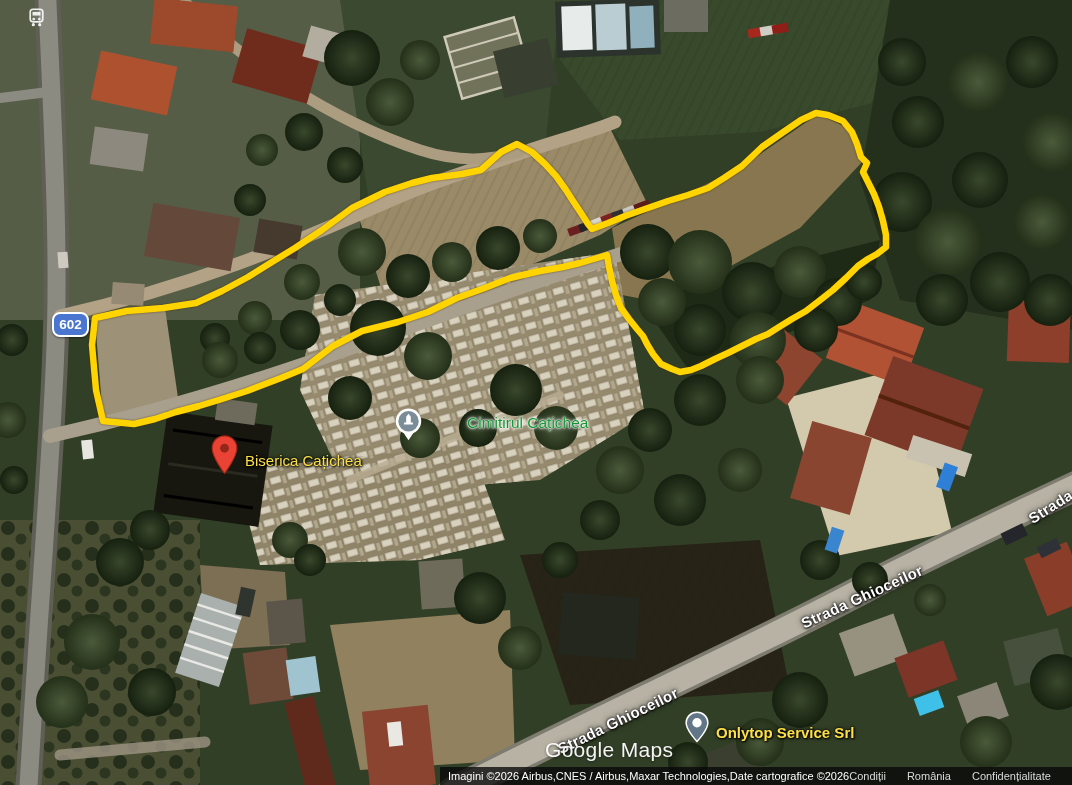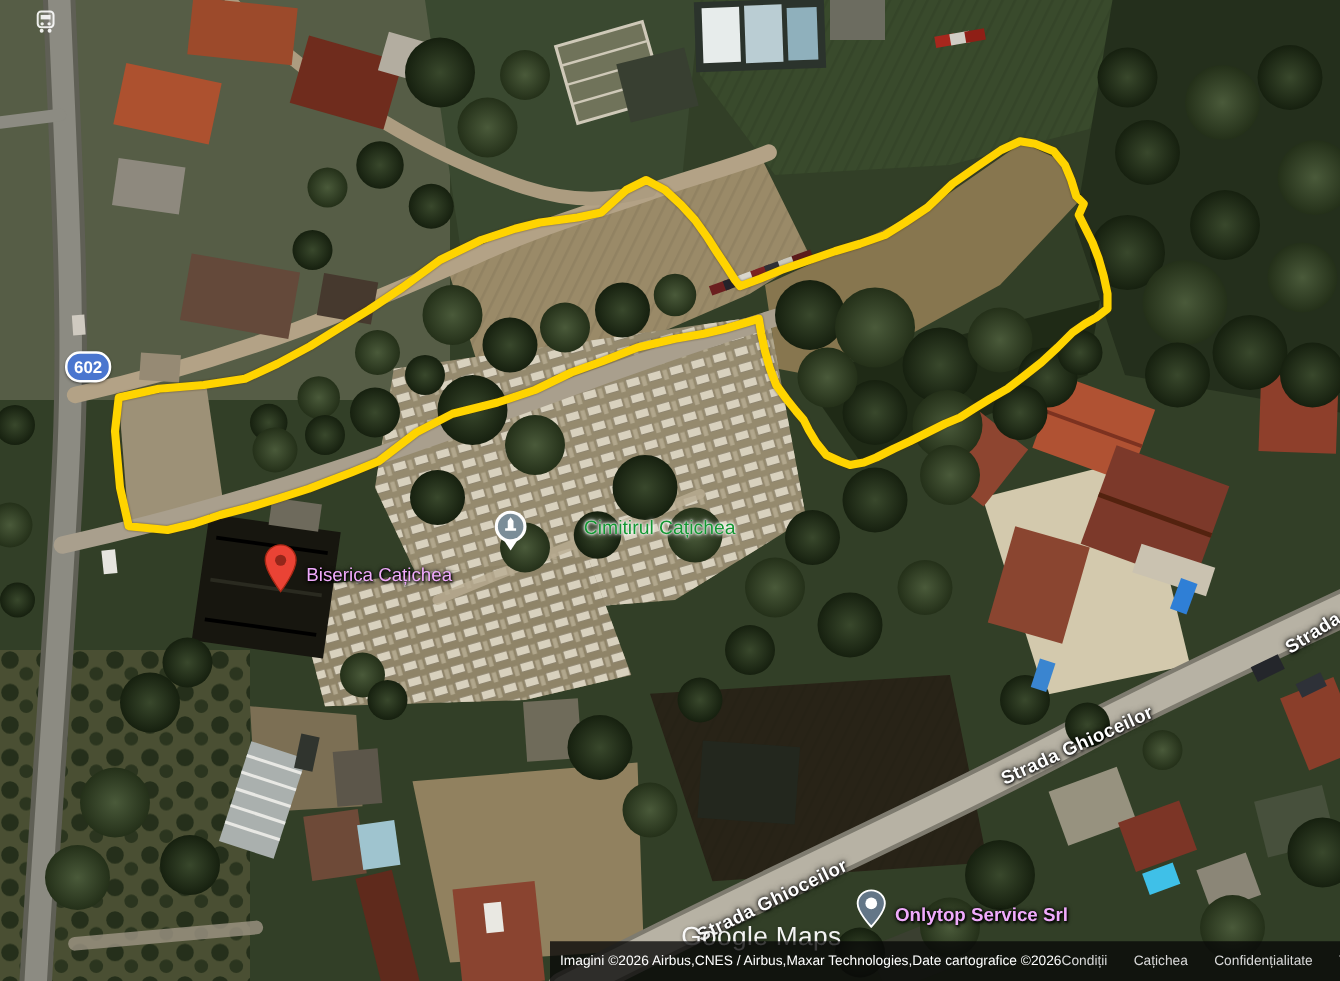--- a/index.html
+++ b/index.html
@@ -1,31 +1,31 @@
 <!DOCTYPE html>
 <html><head>
 <meta charset="utf-8">
 <style>
   html,body{margin:0;padding:0;background:#111;}
   .stage{position:relative;width:1072px;height:785px;overflow:hidden;background:#2c3823;
          font-family:"Liberation Sans",sans-serif;}
   .stage svg.base{position:absolute;left:0;top:0;z-index:0;}
   .ovl{position:absolute;z-index:4;}
-  .poi-label{font-size:15px;font-weight:500;color:#f0abfc;white-space:nowrap;
+  .poi-label{font-size:15px;font-weight:500;color:#fde047;white-space:nowrap;
     text-shadow:0 0 2px rgba(0,0,0,.95),0 0 4px rgba(0,0,0,.85),1px 1px 2px rgba(0,0,0,.9);}
   .cem-label{font-size:15.5px;font-weight:500;color:#149632;white-space:nowrap;
     text-shadow:0 0 2px #fff,0 0 3px #fff,0 0 5px rgba(255,255,255,.9),0 0 1px #fff;}
   .street-label{font-size:15px;font-weight:700;color:#fff;letter-spacing:.4px;white-space:nowrap;
     text-shadow:0 0 3px rgba(0,0,0,.95),0 1px 2px rgba(0,0,0,.9),0 0 6px rgba(0,0,0,.7);}
   .shield{width:37px;height:25px;background:#4a76cf;border:2.5px solid #fff;border-radius:8px;
     box-sizing:border-box;display:flex;align-items:center;justify-content:center;
     color:#fff;font-size:13.5px;font-weight:700;box-shadow:0 1px 2px rgba(0,0,0,.45);}
   .watermark{z-index:6;font-size:21px;font-weight:500;color:rgba(255,255,255,.95);
     letter-spacing:.3px;text-shadow:0 1px 3px rgba(0,0,0,.45);}
-  .attrib{position:absolute;z-index:7;left:440px;right:0;bottom:0;height:32px;
+  .attrib{position:absolute;z-index:7;left:440px;right:0;bottom:0;height:18px;
     background:rgba(8,8,8,.78);display:flex;align-items:center;
     font-size:11px;color:#fff;padding-left:8px;box-sizing:border-box;white-space:nowrap;}
   .attrib .links{margin-left:auto;display:flex;gap:21px;color:#d9d9d9;}
   .attrib .links span{cursor:pointer;}
   .marker{line-height:0;}
 </style>
 </head>
 <body>
 
 <div class="stage">
@@ -283,21 +283,21 @@
     <svg width="19" height="21" viewBox="0 0 24 26" opacity=".9">
       <rect x="4" y="2.5" width="16" height="16" rx="3.5" fill="rgba(255,255,255,.15)" stroke="#fff" stroke-width="2"></rect>
       <rect x="7" y="6" width="10" height="4.5" fill="#fff"></rect>
       <circle cx="8.5" cy="15" r="1.7" fill="#fff"></circle>
       <circle cx="15.5" cy="15" r="1.7" fill="#fff"></circle>
       <circle cx="8" cy="22" r="2" fill="#fff"></circle>
       <circle cx="16" cy="22" r="2" fill="#fff"></circle>
     </svg>
   </div>
 
-  <div class="ovl shield" style="left:52px;top:281px;border-radius:12px;">602</div>
+  <div class="ovl shield" style="left:52px;top:312px;">602</div>
 
   <div class="ovl marker" style="left:394px;top:407px;">
     <svg width="29" height="34" viewBox="0 0 26 31">
       <path d="M7.8,22.6 L13,30.4 L18.2,22.6 z" fill="#fff"></path>
       <circle cx="13" cy="13" r="11.6" fill="#fff"></circle>
       <circle cx="13" cy="13" r="9.3" fill="#7b8d98"></circle>
       <path d="M13,6.2 l2.1,2.8 l0,5.2 l1.9,0 l0,1.8 l-8,0 l0,-1.8 l1.9,0 l0,-5.2 z" fill="#fff"></path>
     </svg>
   </div>
   <div class="ovl cem-label" style="left:431px;top:414px;padding-left:36px;">Cimitirul Cațichea</div>
@@ -321,19 +321,19 @@
   <div class="ovl street-label" style="left:796px;top:588px;transform:rotate(-24.5deg);">Strada Ghioceilor</div>
   <div class="ovl street-label" style="left:552px;top:712px;transform:rotate(-26deg);">Strada Ghioceilor</div>
   <div class="ovl street-label" style="left:1026px;top:498px;transform:rotate(-32deg);">Strada</div>
 
   <div class="ovl watermark" style="left:545px;top:738px;">Google Maps</div>
 
   <div class="attrib">
     <span>Imagini ©2026 Airbus,CNES / Airbus,Maxar Technologies,Date cartografice ©2026</span>
     <span class="links">
       <span>Condiții</span>
-      <span>Cațichea</span>
+      <span>România</span>
       <span>Confidențialitate</span>
       <span>Trimite fee</span>
     </span>
   </div>
 
 </div>
 
 </body></html>

